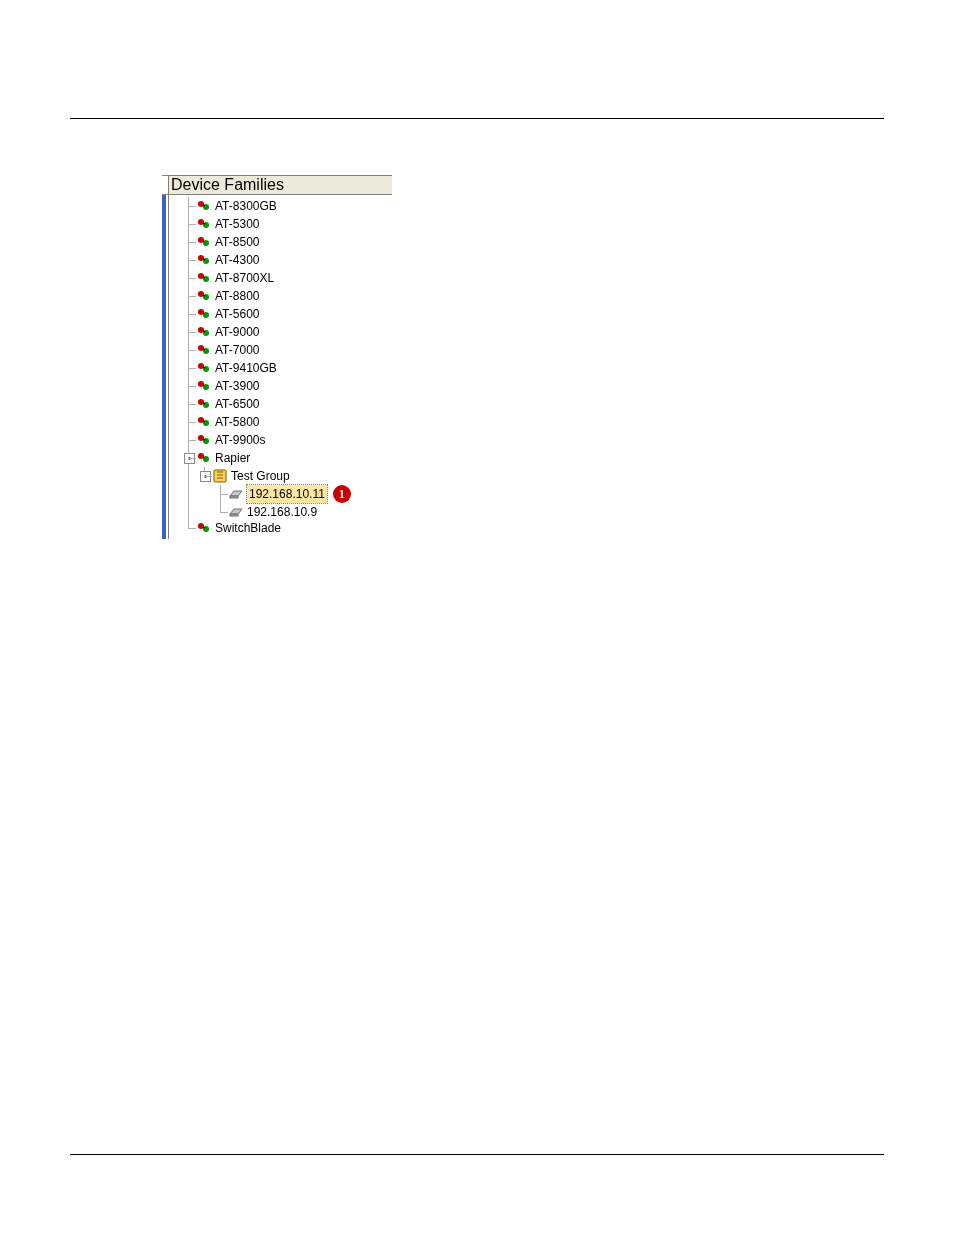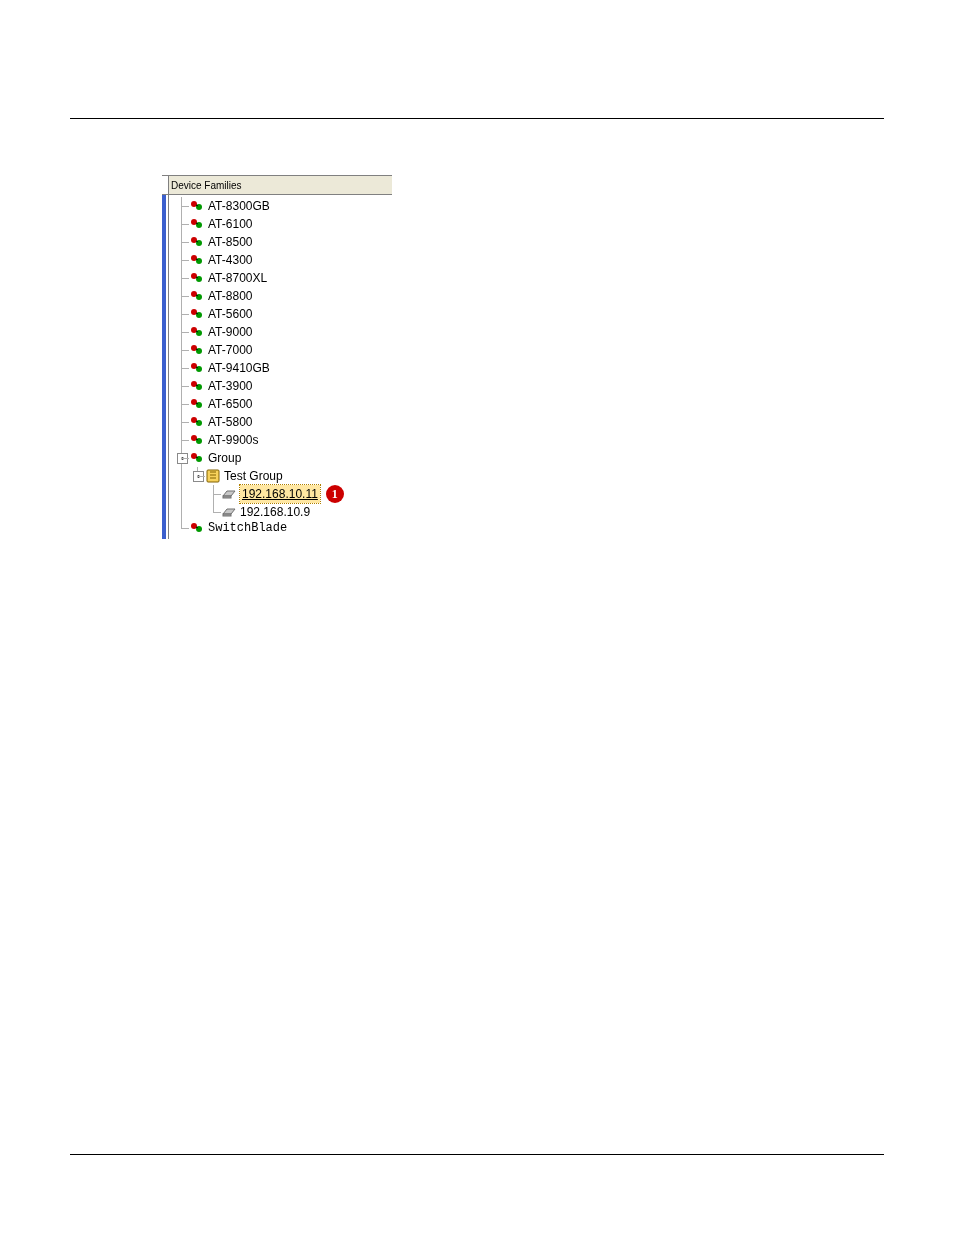--- a/index.html
+++ b/index.html
@@ -40,21 +40,21 @@
     display: flex;
     align-items: center;
   }
   .panel-header .gap-left {
     width: 6px;
     height: 100%;
     border-right: 1px solid #808080;
     background: #fff;
   }
   .panel-header .title-text {
-    font-size: 10px;
+    font-size: 16px;
     color: #000;
     padding-left: 2px;
     white-space: nowrap;
   }
   .panel-left-strip {
     position: absolute;
     left: 0;
     top: 0;
     bottom: 0;
     width: 4px;
@@ -62,21 +62,21 @@
   }
   .panel-left-rule {
     position: absolute;
     left: 6px;
     top: 18px;
     bottom: 0;
     width: 0;
     border-left: 1px solid #808080;
   }
   .tree {
-    padding: 2px 0 4px 11px;
+    padding: 2px 0 4px 18px;
     font-size: 12px;
     line-height: 18px;
     position: relative;
   }
   .tree-row {
     display: flex;
     align-items: center;
     height: 18px;
     position: relative;
   }
@@ -115,37 +115,36 @@
     align-items: center;
     justify-content: center;
   }
   .node-label {
     white-space: nowrap;
   }
   .selected {
     background: #ffe7a2;
     outline: 1px dotted #b08000;
     padding: 0 2px;
-    text-decoration: underline;
   }
   .toggle {
     width: 9px;
     height: 9px;
     border: 1px solid #8a8a8a;
     background: #fff;
     display: flex;
     align-items: center;
     justify-content: center;
     font-size: 10px;
     line-height: 1;
     position: absolute;
     left: 3.5px;
     top: 4px;
   }
-  .clip-bottom { overflow: hidden; height: 14px !important; font-family: Liberation Mono, monospace; }
+  .clip-bottom { overflow: hidden; height: 14px !important; }
   .callout {
     width: 18px;
     height: 18px;
     border-radius: 50%;
     background: #cc0000;
     color: #fff;
     font-weight: bold;
     font-size: 12px;
     display: inline-flex;
     align-items: center;
@@ -200,21 +199,21 @@
           <div class="connector-col tee">
               <div class="vline"></div>
             </div>
           <span class="node-icon">
               <svg class="svg-icon" viewBox="0 0 16 16">
                 <circle cx="5" cy="6" r="3" fill="#cc0000"></circle>
                 <circle cx="10" cy="9" r="3" fill="#009900"></circle>
                 <path d="M7 7 L9 8" stroke="#000" stroke-width="1"></path>
               </svg>
             </span>
-          <span class="node-label">AT-6100</span>
+          <span class="node-label">AT-5300</span>
         </div>
         <div class="tree-row">
           <div class="connector-col tee">
               <div class="vline"></div>
             </div>
           <span class="node-icon">
               <svg class="svg-icon" viewBox="0 0 16 16">
                 <circle cx="5" cy="6" r="3" fill="#cc0000"></circle>
                 <circle cx="10" cy="9" r="3" fill="#009900"></circle>
                 <path d="M7 7 L9 8" stroke="#000" stroke-width="1"></path>
@@ -375,21 +374,21 @@
                 </svg>
             </span>
           </div>
           <span class="node-icon">
               <svg class="svg-icon" viewBox="0 0 16 16">
                 <circle cx="5" cy="6" r="3" fill="#cc0000"></circle>
                 <circle cx="10" cy="9" r="3" fill="#009900"></circle>
                 <path d="M7 7 L9 8" stroke="#000" stroke-width="1"></path>
               </svg>
             </span>
-          <span class="node-label">Group</span>
+          <span class="node-label">Rapier</span>
         </div>
 
         <div class="tree-row">
           <div class="connector-col">
               <div class="vline"></div>
             </div>
           <div class="connector-col tee">
             <div class="vline" style="bottom:9px;"></div>
             <span class="toggle">
               <svg width="5" height="5" viewBox="0 0 5 5">

